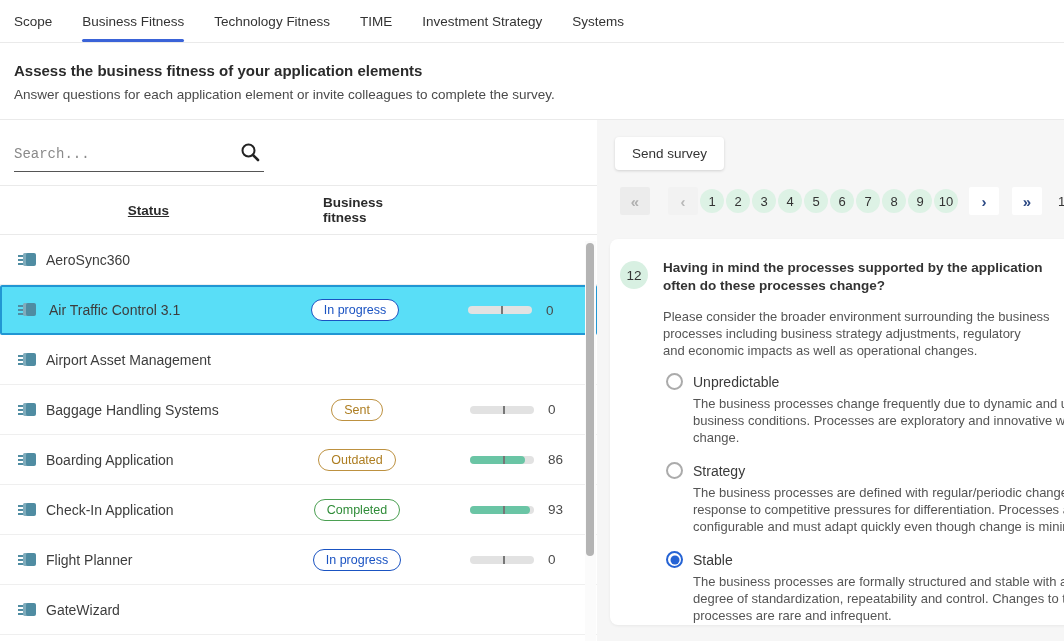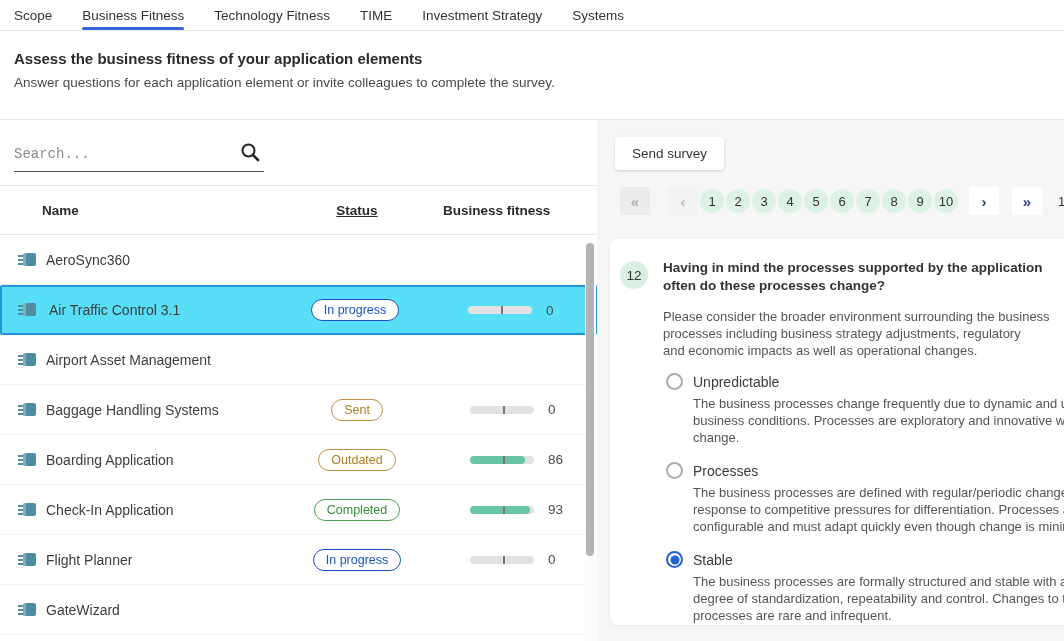--- a/index.html
+++ b/index.html
@@ -1,20 +1,20 @@
 <!DOCTYPE html>
 <html><head>
 <meta charset="utf-8">
 <style>
   * { margin:0; padding:0; box-sizing:border-box; }
   html,body { width:1064px; height:641px; overflow:hidden; background:#fff;
               font-family:"Liberation Sans", sans-serif; color:#333; }
 
   
-  .tabbar { height:31px; display:flex; align-items:stretch; padding-left:14px;
+  .tabbar { height:43px; display:flex; align-items:stretch; padding-left:14px;
             border-bottom:1px solid #eaeaea; background:#fff; }
   .tab { position:relative; display:flex; align-items:center; margin-right:30px;
          font-size:13.5px; color:#333; cursor:pointer; white-space:nowrap; }
   .tab.active::after { content:""; position:absolute; left:0; right:0; bottom:0;
          height:3px; background:#3a63d8; border-radius:2px; }
 
   
   .intro { padding:19px 14px 0 14px; background:#fff; }
   .intro h1 { font-size:15px; font-weight:bold; color:#2b2b2b; margin-bottom:8px; }
   .intro p  { font-size:13.5px; color:#4a4a4a; }
@@ -152,21 +152,20 @@
       <input type="text" placeholder="Search..." style="">
       <span class="search-icon">
         <svg width="20" height="20" viewBox="0 0 20 20">
           <circle cx="8.5" cy="8.5" r="6" fill="none" stroke="#222" stroke-width="2"></circle>
           <line x1="13" y1="13" x2="18" y2="18" stroke="#222" stroke-width="2.6" stroke-linecap="round"></line>
         </svg>
       </span>
     </div>
 
     <div class="thead grid-cols">
-      <div class="h-name">Name</div>
       <div class="h-status">Status</div>
       <div class="h-fit">Business fitness</div>
     </div>
 
     <div class="rows" id="rows">
         <div class="row grid-cols">
           <div class="cell-name">
             <span class="app-icon">
               <i class="l1"></i>
               <i class="l2"></i>
@@ -357,21 +356,21 @@
               </div>
               <div class="opt-desc">
                 <div>The business processes change frequently due to dynamic and unpredictable</div>
                 <div>business conditions. Processes are exploratory and innovative with</div>
                 <div>change.</div>
               </div>
             </div>
             <div class="option">
               <div class="opt-head">
                 <span class="radio"></span>
-                <span class="opt-label">Processes</span>
+                <span class="opt-label">Strategy</span>
               </div>
               <div class="opt-desc">
                 <div>The business processes are defined with regular/periodic change in</div>
                 <div>response to competitive pressures for differentiation. Processes are</div>
                 <div>configurable and must adapt quickly even though change is minimal</div>
               </div>
             </div>
             <div class="option">
               <div class="opt-head">
                 <span class="radio selected"></span>

